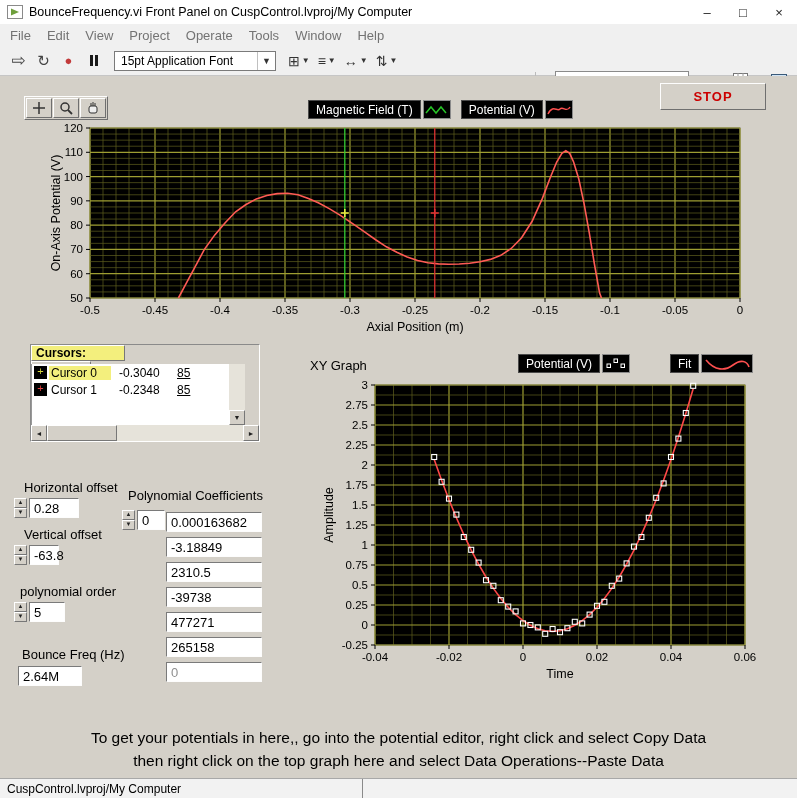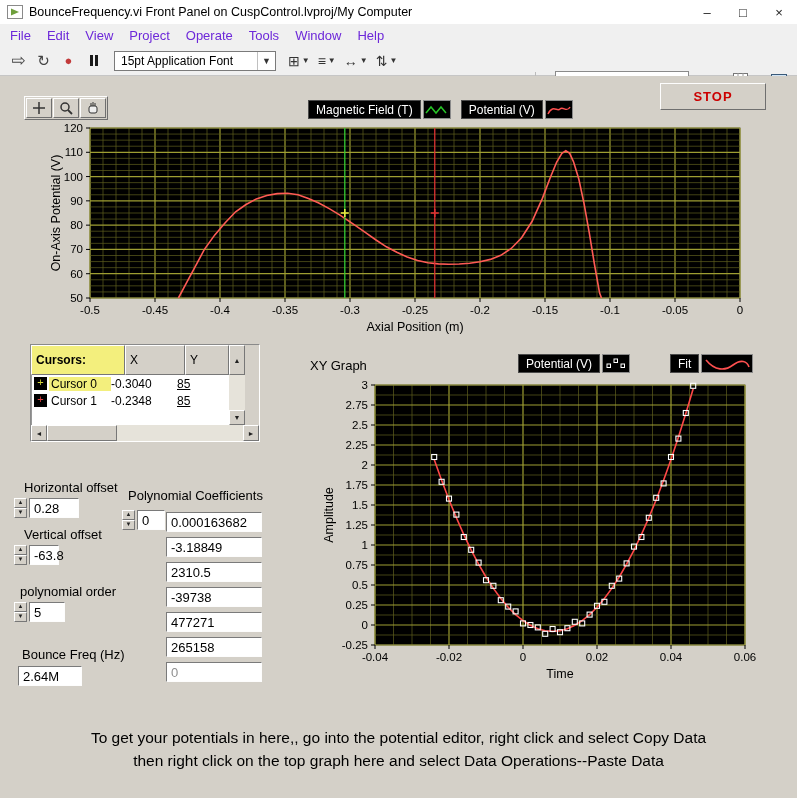--- a/index.html
+++ b/index.html
@@ -8,21 +8,21 @@
 
   
   .titlebar { height:24px; background:#fff; display:flex; align-items:center; }
   .title-icon { margin:0 5px 0 7px; display:flex; }
   .title-text { font-size:12.5px; color:#000; }
   .win-btns { margin-left:auto; display:flex; height:100%; }
   .win-btn { width:36px; height:100%; display:flex; align-items:center; justify-content:center; font-size:13px; color:#222; }
 
   
   .menubar { height:22px; background:#f0f0f0; display:flex; align-items:center; font-size:13px; padding-left:2px; }
-  .menu-item { padding:2px 8px; color:#6d28d9; }
+  .menu-item { padding:2px 8px; color:#737373; }
 
   
   .toolbar { height:30px; background:#f0f0f0; border-bottom:1px solid #c6c6c6; display:flex; align-items:center; padding:0 6px; position:relative; }
   .tb-btn { width:25px; height:24px; display:flex; align-items:center; justify-content:center; font-size:16px; color:#333; }
   .run-glyph { font-size:17px; color:#444; }
   .cont-glyph { font-size:15px; color:#444; }
   .abort-glyph { font-size:13px; color:#c23a3a; }
   .pause-bars i { display:inline-block; width:3px; height:11px; background:#1a1a1a; margin:0 1px; }
   .font-combo { height:20px; background:#fff; border:1px solid #7a7a7a; display:flex; align-items:center; font-size:12px; padding:0 0 0 6px; margin:0 8px; width:162px; }
   .combo-caret { margin-left:auto; font-size:9px; color:#333; border-left:1px solid #c0c0c0; padding:0 4px; align-self:stretch; display:flex; align-items:center; }
@@ -57,34 +57,34 @@
   .stop-btn { width:106px; height:27px; color:#cc0000; font-weight:bold; font-size:13px; display:flex; align-items:center; justify-content:center; letter-spacing:1px; }
 
   svg text.tick { font-family:"Liberation Sans",sans-serif; font-size:11.5px; fill:#000; }
   svg text.axis { font-family:"Liberation Sans",sans-serif; font-size:12.5px; fill:#000; }
 
   .palette { display:flex; gap:1px; padding:1px; }
   .pal-btn { width:26px; height:20px; display:flex; align-items:center; justify-content:center; }
 
   
   .cursors-box { width:230px; height:98px; background:#d4d0c8; border-top:1.5px solid #8a8a8a; border-left:1.5px solid #8a8a8a; border-bottom:1.5px solid #fff; border-right:1.5px solid #fff; font-size:12px; display:flex; flex-direction:column; }
-  .cur-header { display:flex; height:30px; }
+  .cur-header { display:flex; height:19px;flex-direction:column; }
   .cur-cell { border:1px solid; border-color:#fff #777 #777 #fff; background:#d4d0c8; display:flex; align-items:center; padding:0 4px; }
   .cur-title { width:94px; background:#f3ef7d; font-weight:bold; }
   .cur-colx { width:60px; }
   .cur-coly { width:44px; }
   .sb { width:16px; background:#d4d0c8; border:1px solid; border-color:#fff #777 #777 #fff; font-size:7px; color:#222; display:flex; align-items:center; justify-content:center; padding:0; }
   .cur-body { display:flex; flex:1; }
   .cur-rows { width:198px; background:#fff; border-left:1px solid #999; overflow:hidden; }
   .cur-row { display:flex; align-items:center; height:17px; }
   .cur-icon { width:13px; height:13px; background:#000; color:#d8d83a; font-size:11px; line-height:11px; text-align:center; margin:0 2px; }
   .cur-icon.red { color:#e04040; }
   .cur-name { width:62px; padding-left:2px; }
   .cur-name.hl { background:#f3ef7d; }
-  .cur-x { width:66px; }
+  .cur-x { width:66px;padding-left:8px; }
   .cur-y { width:40px;text-decoration:underline; }
   .vtrack { width:16px; display:flex; flex-direction:column; background:#e6e3da; }
   .vtrack .sb { margin-top:auto; height:15px; }
   .cur-hscroll { display:flex; height:16px; }
   .hthumb { width:70px; background:#d4d0c8; border:1px solid; border-color:#fff #777 #777 #fff; }
   .htrack { flex:1; background:#e6e3da; }
 
   .note { position:absolute; left:0; right:0; top:650px; text-align:center; font-size:15.5px; line-height:23px; color:#000; }
 
   
@@ -595,14 +595,17 @@
       <div class="numbox coef-box">265158</div>
       <div class="numbox coef-box dim">0</div>
     </div>
 
     <div class="note">
       <div>To get your potentials in here,, go into the potential editor, right click and select Copy Data</div>
       <div>then right click on the top graph here and select Data Operations--Paste Data</div>
     </div>
   </div>
 
+  <div class="statusbar">
+    <span class="status-cell">CuspControl.lvproj/My Computer</span>
+  </div>
 
 </div>
 
 </body></html>

